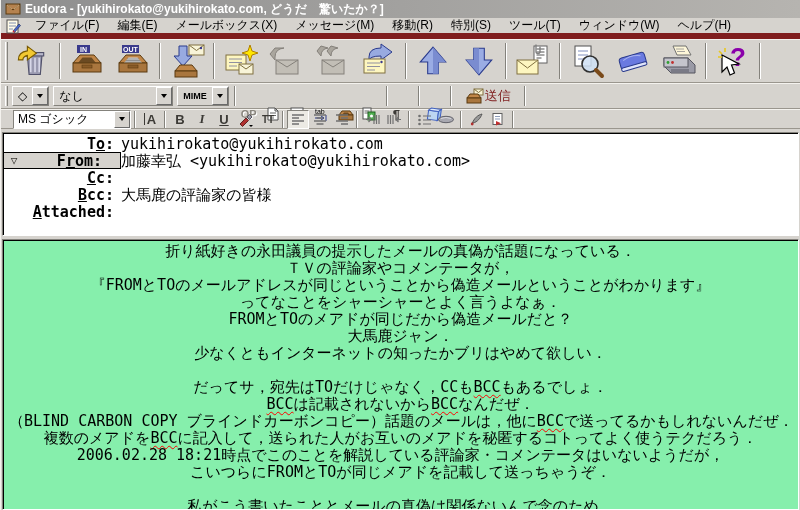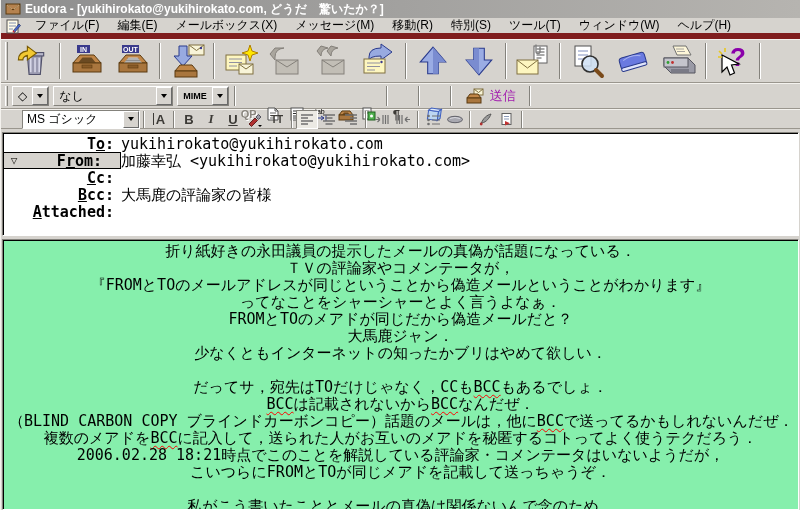--- a/index.html
+++ b/index.html
@@ -18,21 +18,21 @@
   
   .menubar {
     height:21px; display:flex; align-items:center; padding:0 2px;
     border-bottom:6px solid #7f1d1d; font-size:12px; color:#000;
   }
   .menu-item { padding:2px 9px; cursor:default; }
   
   .tbrow { display:flex; align-items:center; border-top:1px solid #f4f2ee; border-bottom:1px solid #9a968e; }
   .tb1 { height:44px; padding-left:2px; }
   .tb2 { height:26px; padding-left:2px; }
-  .tb3 { height:20px; padding-left:18px; }
+  .tb3 { height:20px; padding-left:9px; }
   .sep  { width:2px; align-self:center; border-left:1px solid #84827c; border-right:1px solid #fff; margin:0 3px; }
   .tb1 .sep { height:36px; } .tb2 .sep { height:20px; } .tb3 .sep { height:17px; }
   .grip { width:3px; border-left:1px solid #fff; border-right:1px solid #84827c; margin:0 2px; }
   .tb1 .grip { height:38px; } .tb2 .grip { height:20px; }
   .tb-btn { width:46px; height:40px; display:flex; align-items:center; justify-content:center; }
   .sm-btn { min-width:24px; height:22px; display:flex; align-items:center; justify-content:flex-start; padding:0 2px;margin-top:36px; }
   .xs-btn { min-width:22px; height:19px; display:flex; align-items:center; justify-content:center; padding:0 2px; }
   .pressed { border:1px solid; border-color:#84827c #fff #fff #84827c; background:#eceae4; }
   .dis { color:#8a867e; text-shadow:1px 1px 0 #fff; }
   
@@ -41,21 +41,21 @@
   .ddbtn { width:16px; height:18px; background:#d6d3ce; border:1px solid; border-color:#fff #6a6a6a #6a6a6a #fff; display:flex; align-items:center; justify-content:center; }
   .ddbtn::after { content:""; border-top:4px solid #000; border-left:3px solid transparent; border-right:3px solid transparent; }
   .fontbox { display:flex; align-items:center; width:118px; height:19px; background:#fff; border:1px solid; border-color:#84827c #fff #fff #84827c; margin-left:3px; }
   .fontbox .val { flex:1; font-size:12px; padding:0 4px; white-space:nowrap; overflow:hidden; }
   
   .glyph { font-size:13px; font-weight:bold; color:#3c3a36; }
   .gi { font-style:italic; font-family:"Liberation Serif",serif; }
   .gu { text-decoration:underline; }
   .gtt { font-size:10px; }
   .sizebar { display:inline-block; width:1px; height:12px; background:#3c3a36; margin-right:2px; }
-  .send-btn { display:flex; align-items:center; gap:5px; padding:0 10px; height:22px; font-size:13px; color:#a21caf; }
+  .send-btn { display:flex; align-items:center; padding:0 10px; height:22px; font-size:13px; color:#7f1d1d; }
   .qp { font-size:11px; font-weight:bold; }
   
   .hpane {
     position:absolute; left:1px; right:1px; top:132px; height:104px;
     background:#fff; border:1px solid #84827c; border-right-color:#fff; border-bottom-color:#fff;
     box-shadow:inset 1px 1px 0 #000;
     font-family:"DejaVu Sans Mono","Liberation Mono",monospace; font-size:15px;
     padding-top:2px; overflow:hidden;
   }
   .hrow { display:flex; height:17px; line-height:16px; align-items:center; }

